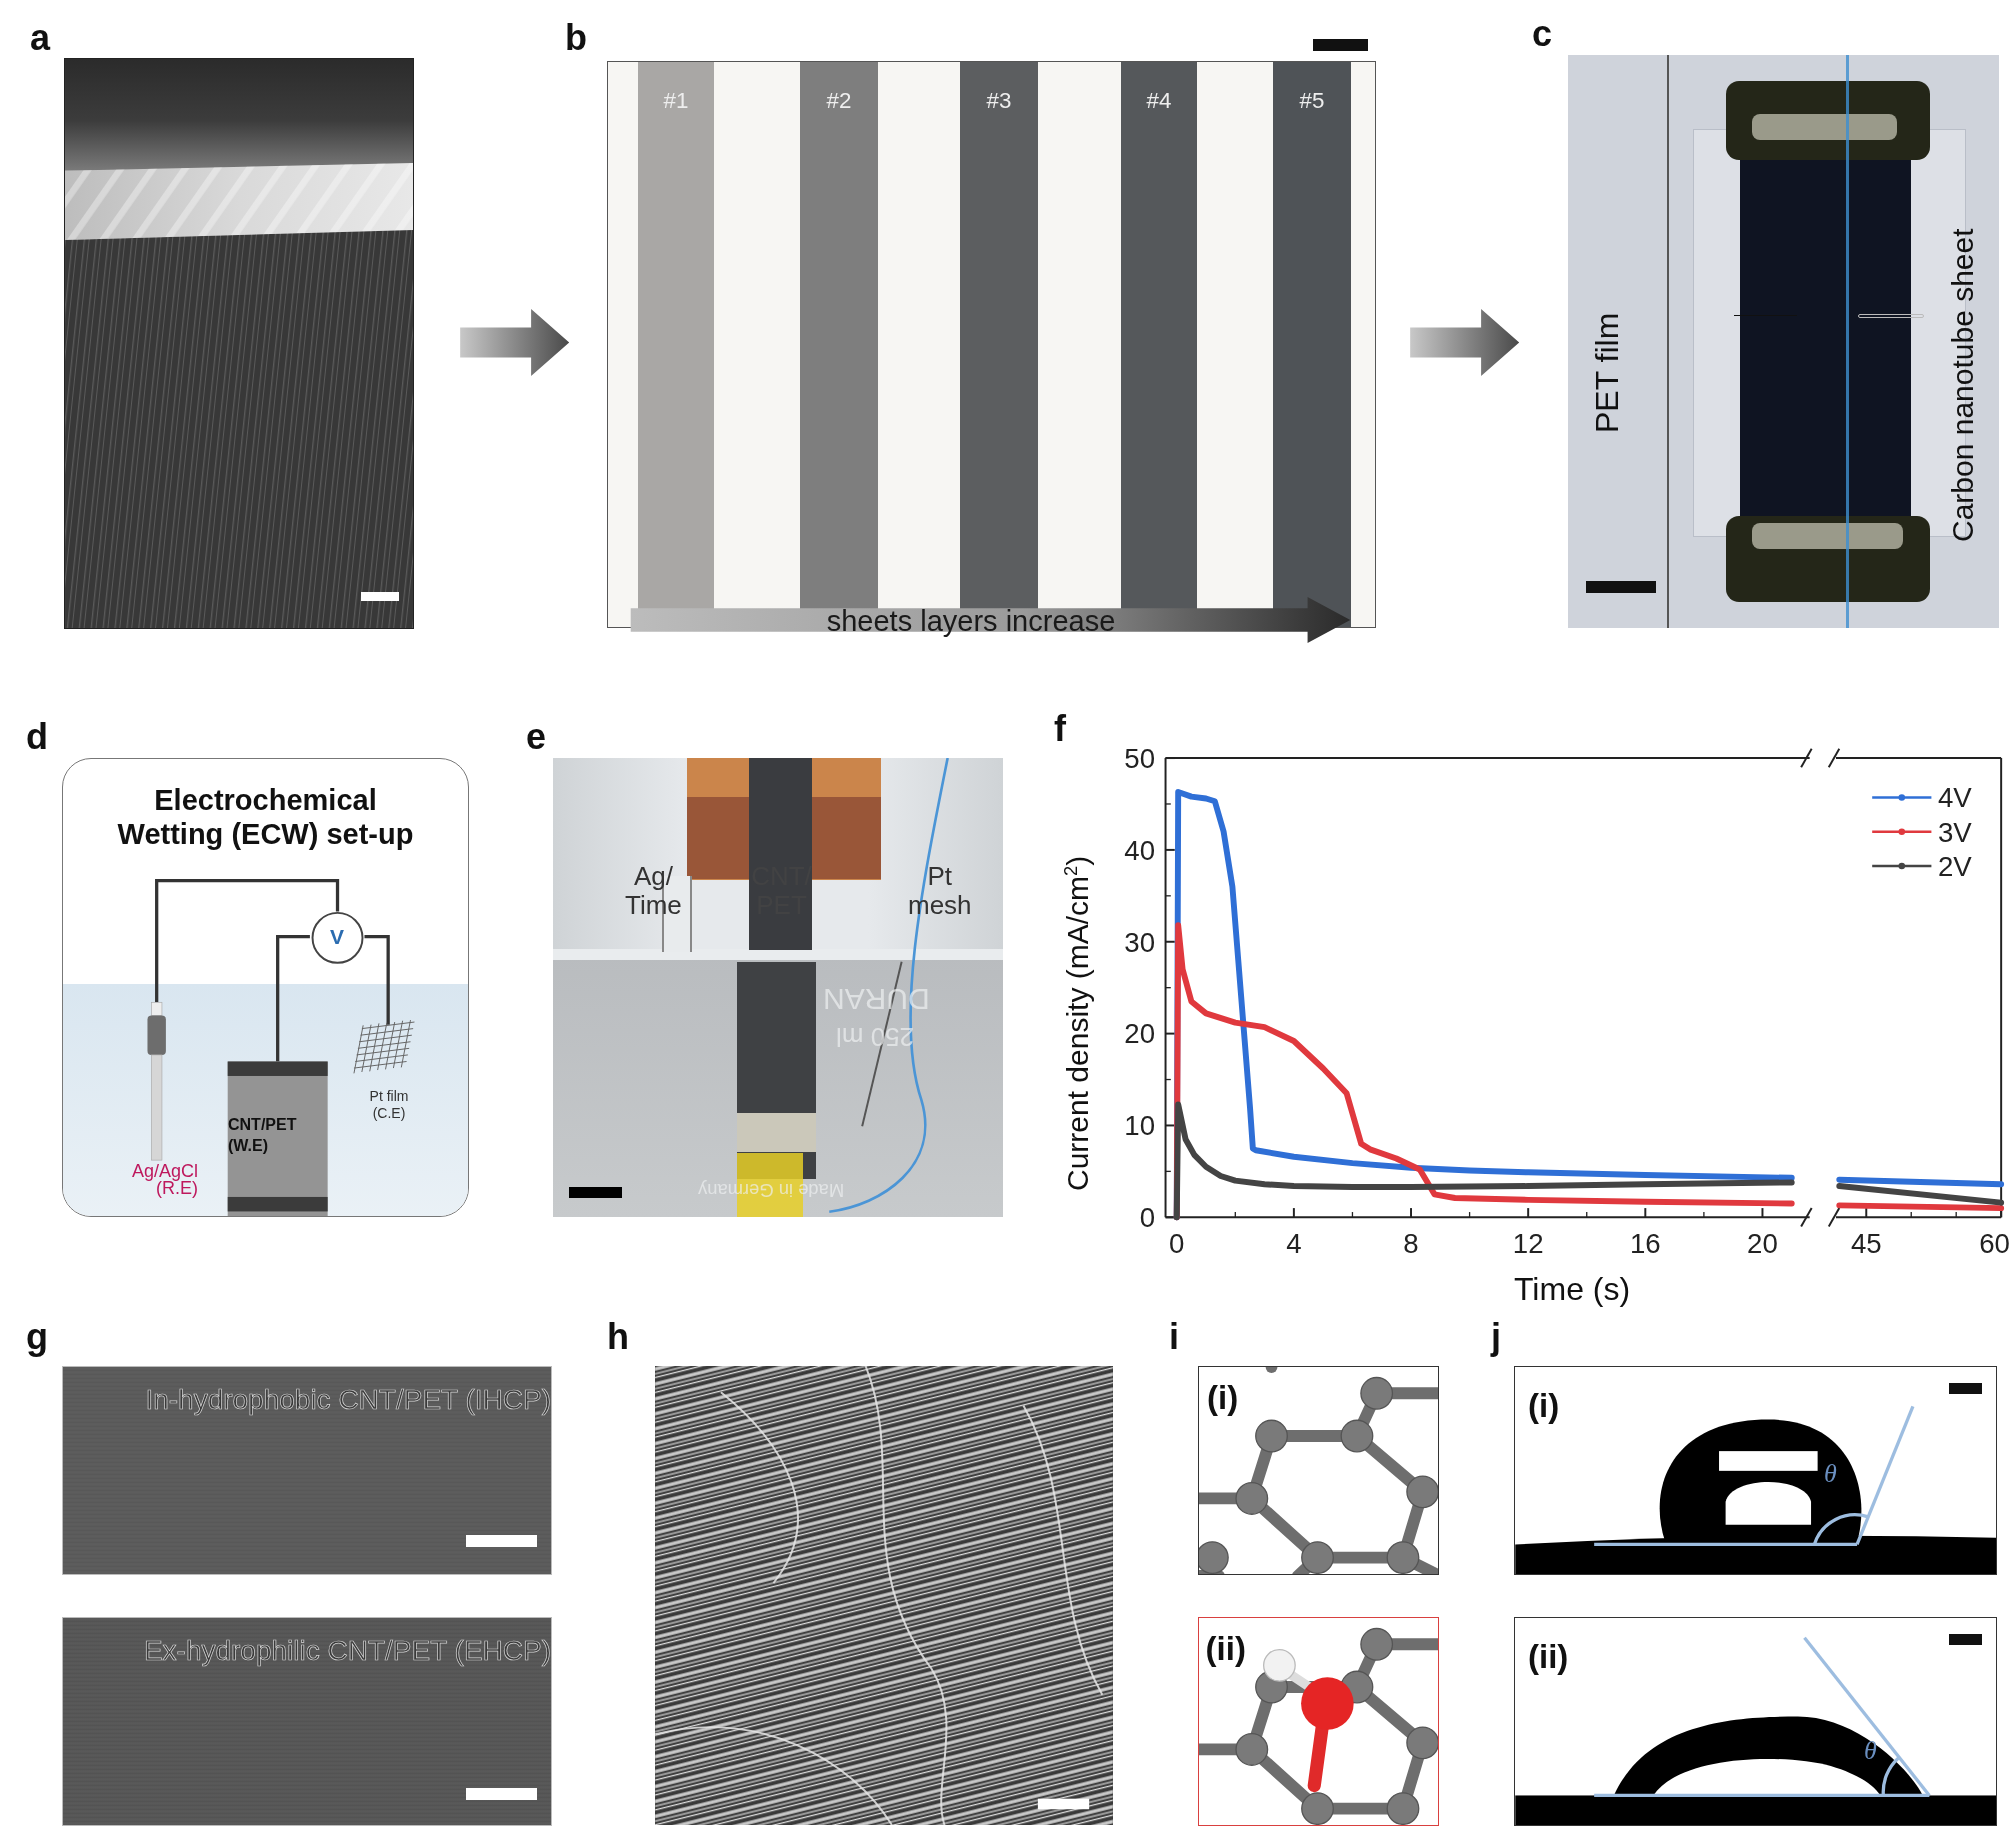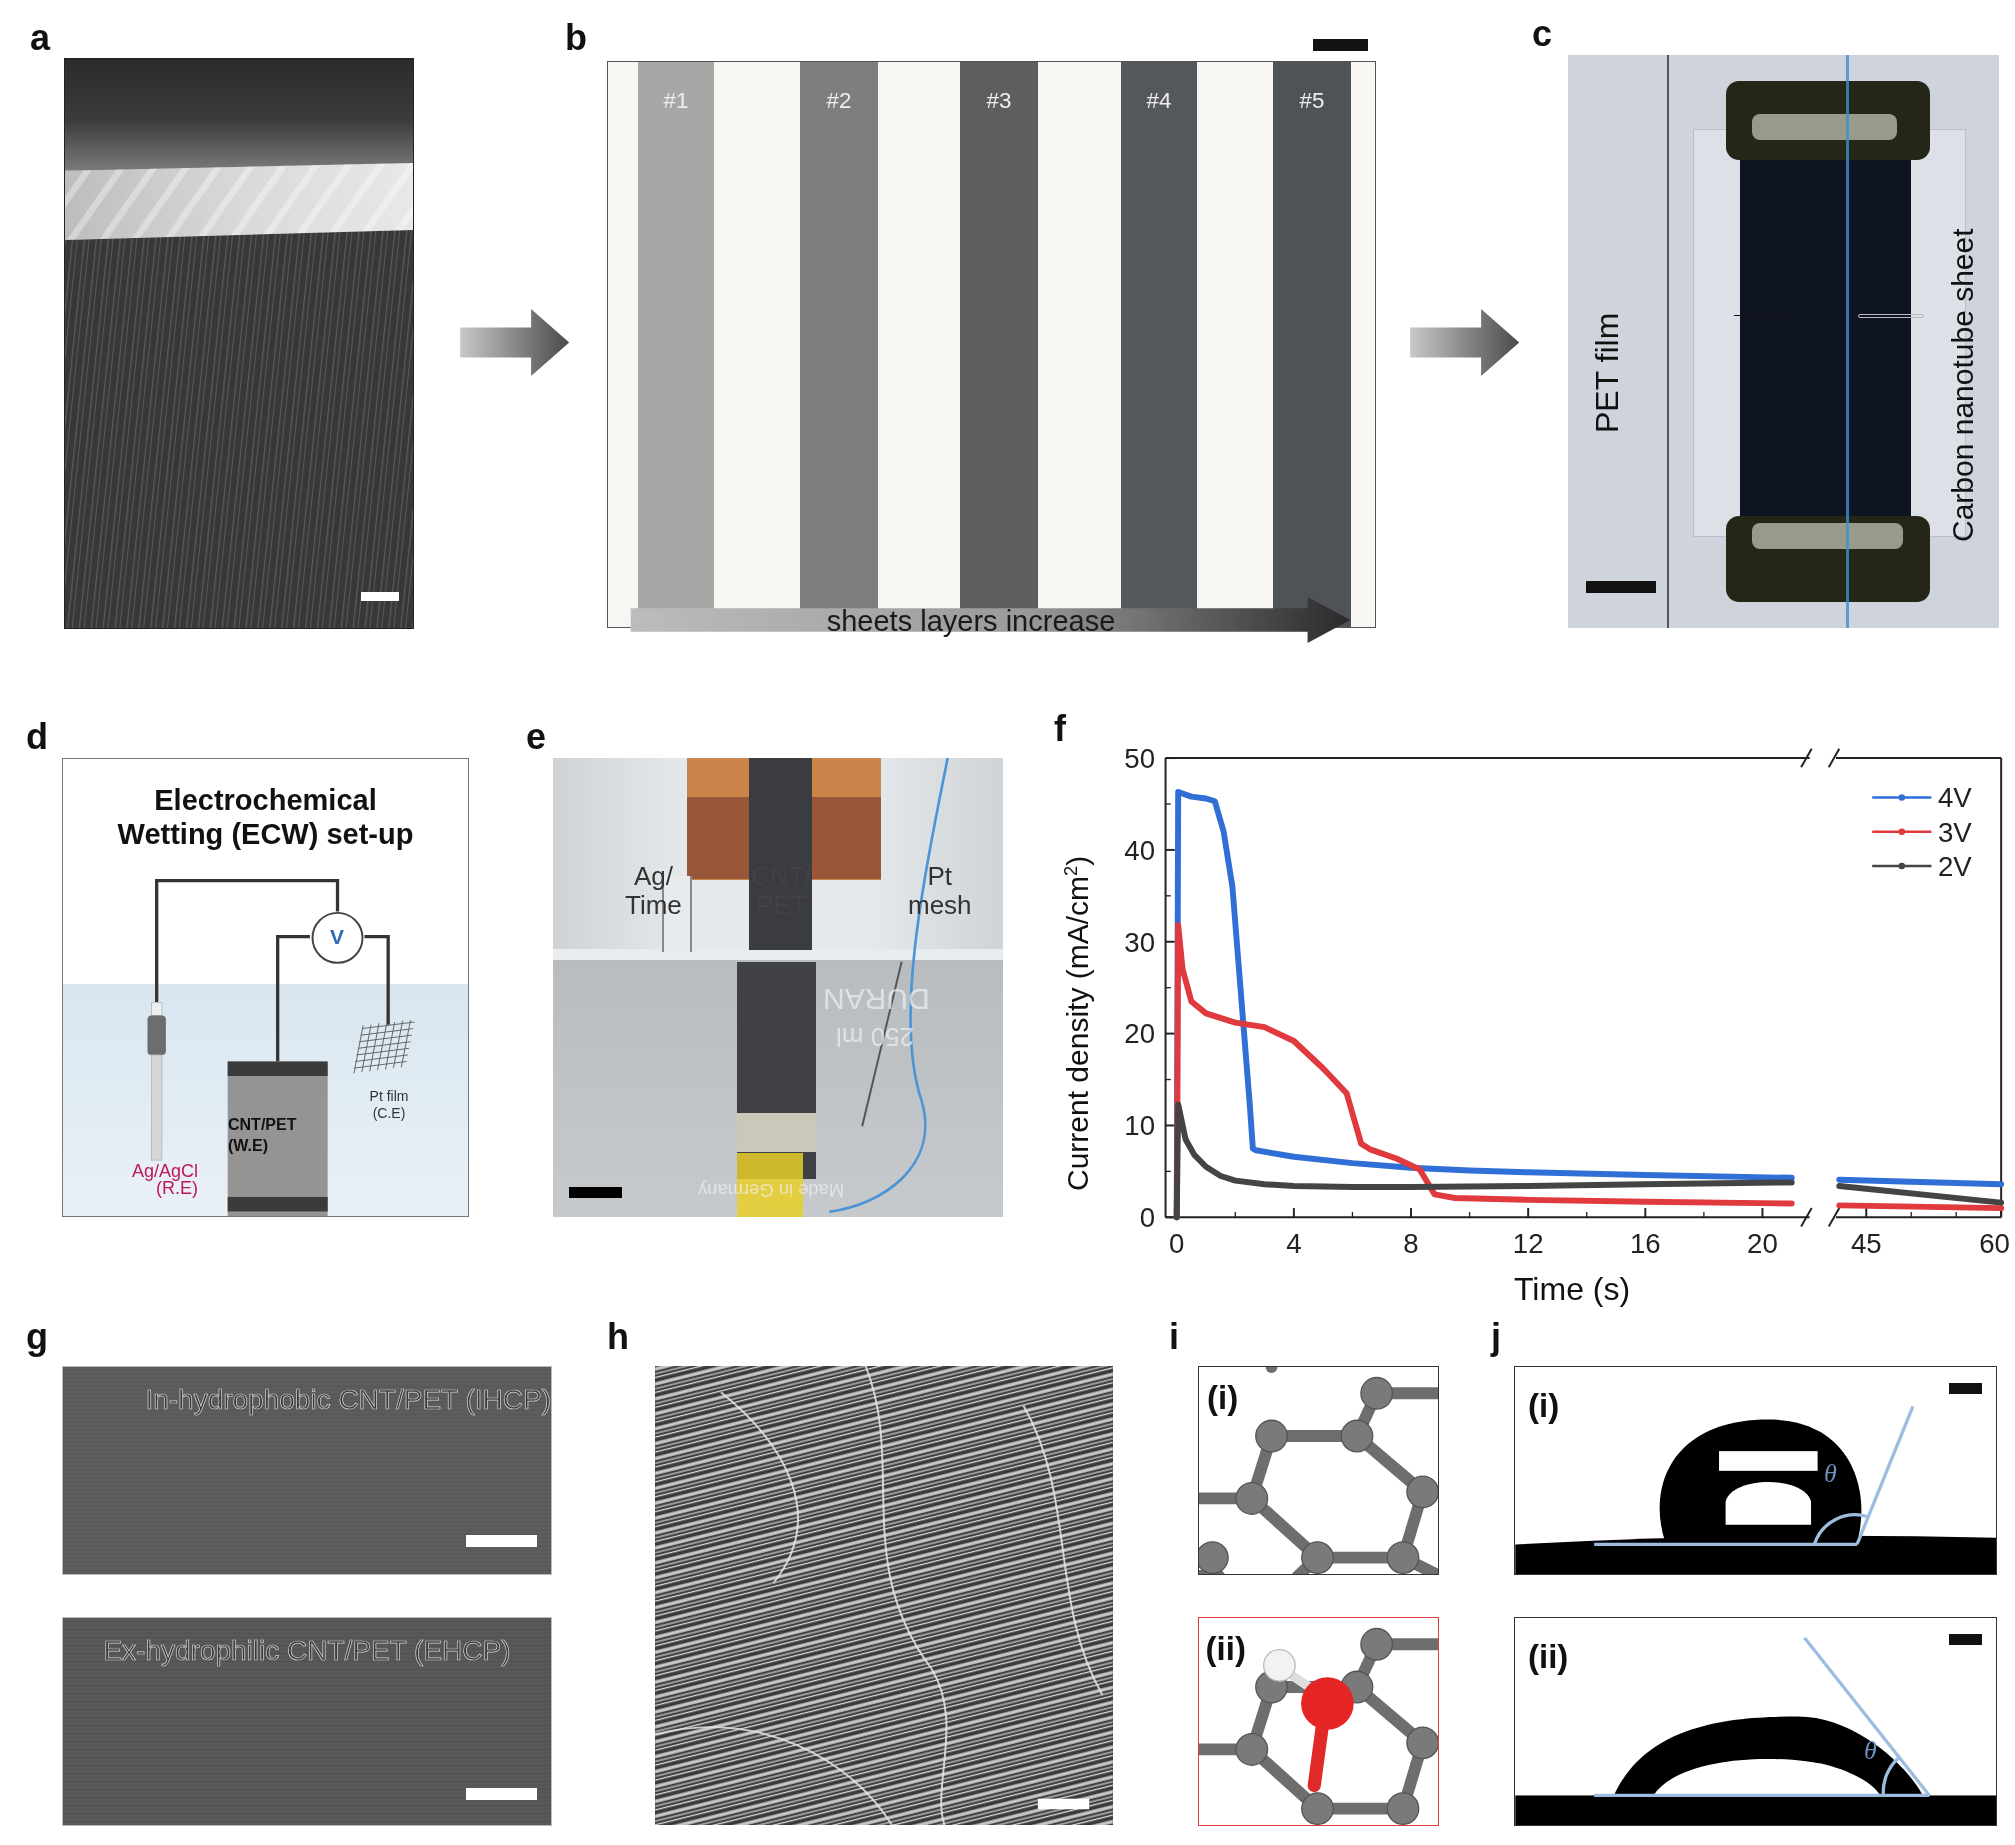--- a/index.html
+++ b/index.html
@@ -114,21 +114,21 @@
   </div>
   <div class="abs" style="left:278px;top:0;width:2.6px;height:573px;background:#3d8fd0;opacity:0.8;"></div>
   <div class="abs" style="left:166px;top:260px;width:63px;height:1.3px;background:#111;"></div>
   <div class="abs" style="left:290px;top:259px;width:66px;height:4px;border:1.3px solid #bbb;border-radius:2.6px;box-sizing:border-box;"></div>
   <div class="vtext" style="left:21px;top:378px;transform:rotate(-90deg);font-size:32px;color:#111;">PET film</div>
   <div class="vtext" style="left:378px;top:487px;transform:rotate(-90deg);font-size:30px;color:#111;">Carbon nanotube sheet</div>
   <div class="scalebar" style="left:18.4px;top:526px;width:70px;height:12px;background:#111;"></div>
 </div>
 
 <div class="plabel" style="left:26px;top:719px;">d</div>
-<div class="frame" style="left:62px;top:758px;width:407px;height:459px;background:#fff;border-color:#777;">
+<div class="frame" style="left:62px;top:758px;width:407px;height:459px;background:#fff;border-color:#777;border-radius:29px;">
   <div class="abs" style="left:0;top:225px;width:407px;height:234px;background:linear-gradient(#d9e6f0,#eaf1f6);"></div>
   <div class="abs" style="left:0;right:0;top:24px;text-align:center;font-weight:bold;font-size:29px;line-height:34px;color:#111;">
     <div>Electrochemical</div>
     <div>Wetting (ECW) set-up</div>
   </div>
   <svg class="abs" style="left:0;top:0;" width="407" height="459" viewBox="0 0 618 698">
     <g stroke="#333" stroke-width="5" fill="none">
       <polyline points="142,370 142,185 417,185 417,232"></polyline>
       <polyline points="326,460 326,270 375,270"></polyline>
       <polyline points="458,270 494,270 494,404"></polyline>
@@ -280,21 +280,21 @@
   </div>
   <div class="abs" style="left:461px;top:534px;font-size:32px;color:#111;">Time (s)</div>
 </div>
 
 <div class="plabel" style="left:26px;top:1319px;">g</div>
 <div class="frame" style="left:62px;top:1366px;width:490px;height:209px;background:repeating-linear-gradient(0deg,#5a5a5a 0,#5e5e5e 2px,#565656 4px);border:0.7px solid #bbb;">
   <div class="abs" style="left:0;right:0;top:17px;text-align:right;font-size:28px;color:#3a3a3a;-webkit-text-stroke:0.7px #d8d8d8;">In-hydrophobic CNT/PET (IHCP)</div>
   <div class="scalebar" style="left:403px;top:168px;width:71px;height:12px;background:#fff;"></div>
 </div>
 <div class="frame" style="left:62px;top:1617px;width:490px;height:209px;background:repeating-linear-gradient(0deg,#555 0,#5a5a5a 2px,#515151 4px);border:0.7px solid #bbb;">
-  <div class="abs" style="left:0;right:0;top:17px;text-align:center;font-size:28px;color:#3a3a3a;-webkit-text-stroke:0.7px #d8d8d8;">Ex-hydrophilic CNT/PET (EHCP)</div>
+  <div class="abs" style="left:0;right:0;top:17px;text-align:right;font-size:28px;color:#3a3a3a;-webkit-text-stroke:0.7px #d8d8d8;">Ex-hydrophilic CNT/PET (EHCP)</div>
   <div class="scalebar" style="left:403px;top:170px;width:71px;height:12px;background:#fff;"></div>
 </div>
 
 <div class="plabel" style="left:607px;top:1319px;">h</div>
 <div class="frame" style="left:655px;top:1366px;width:458px;height:459px;border:none;background:#3c3c3c;">
   <svg width="458" height="459" viewBox="0 0 696 698">
     <defs>
       <pattern id="hFib" width="696" height="22" patternUnits="userSpaceOnUse" patternTransform="rotate(-14)">
         <rect width="696" height="22" fill="#3a3a3a"></rect>
         <rect y="2" width="696" height="5" fill="#c9c9c9"></rect>

